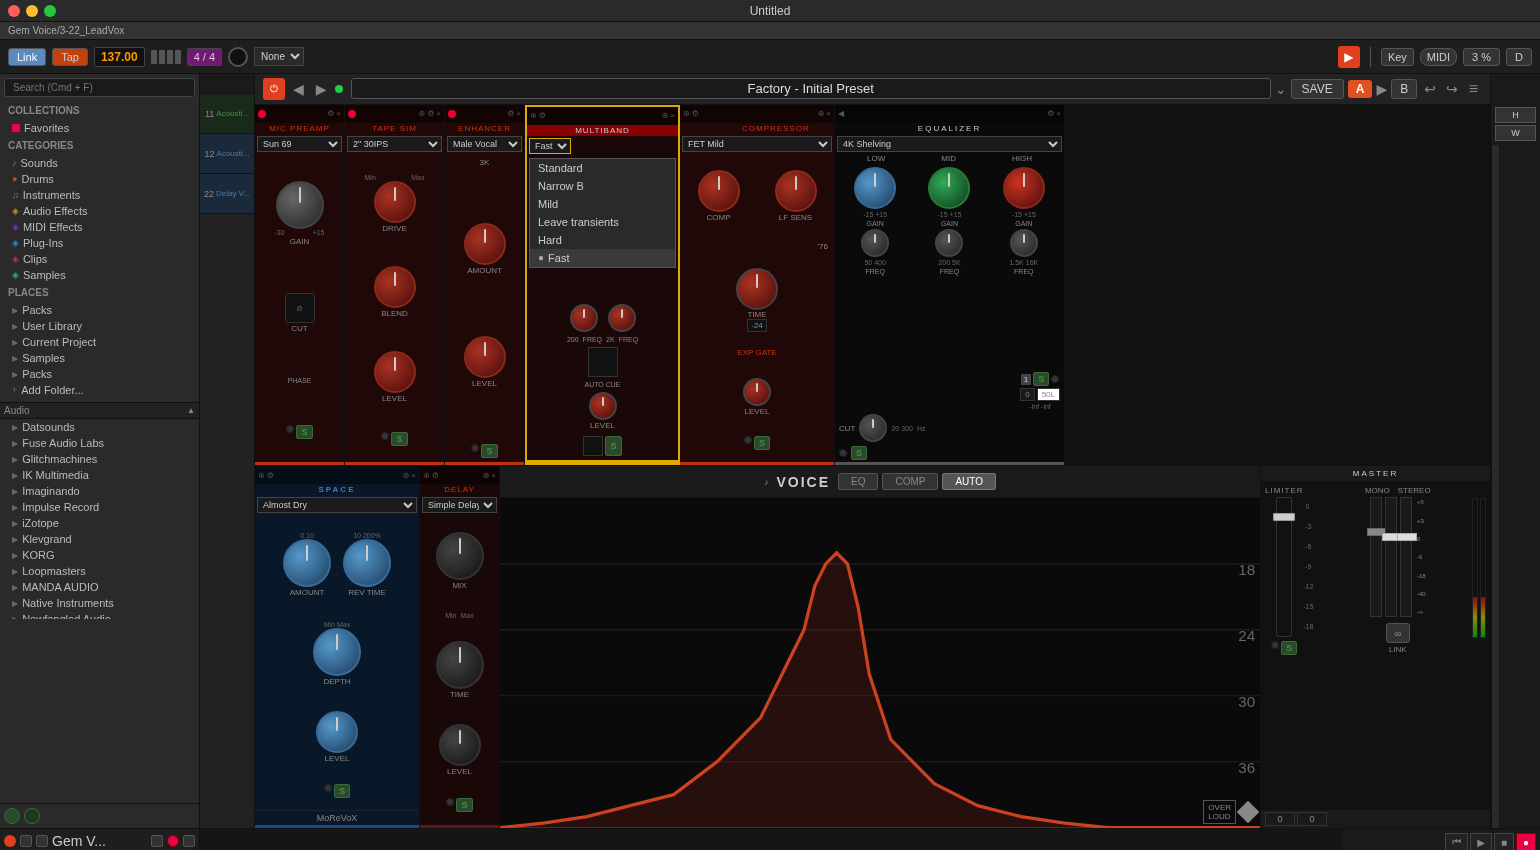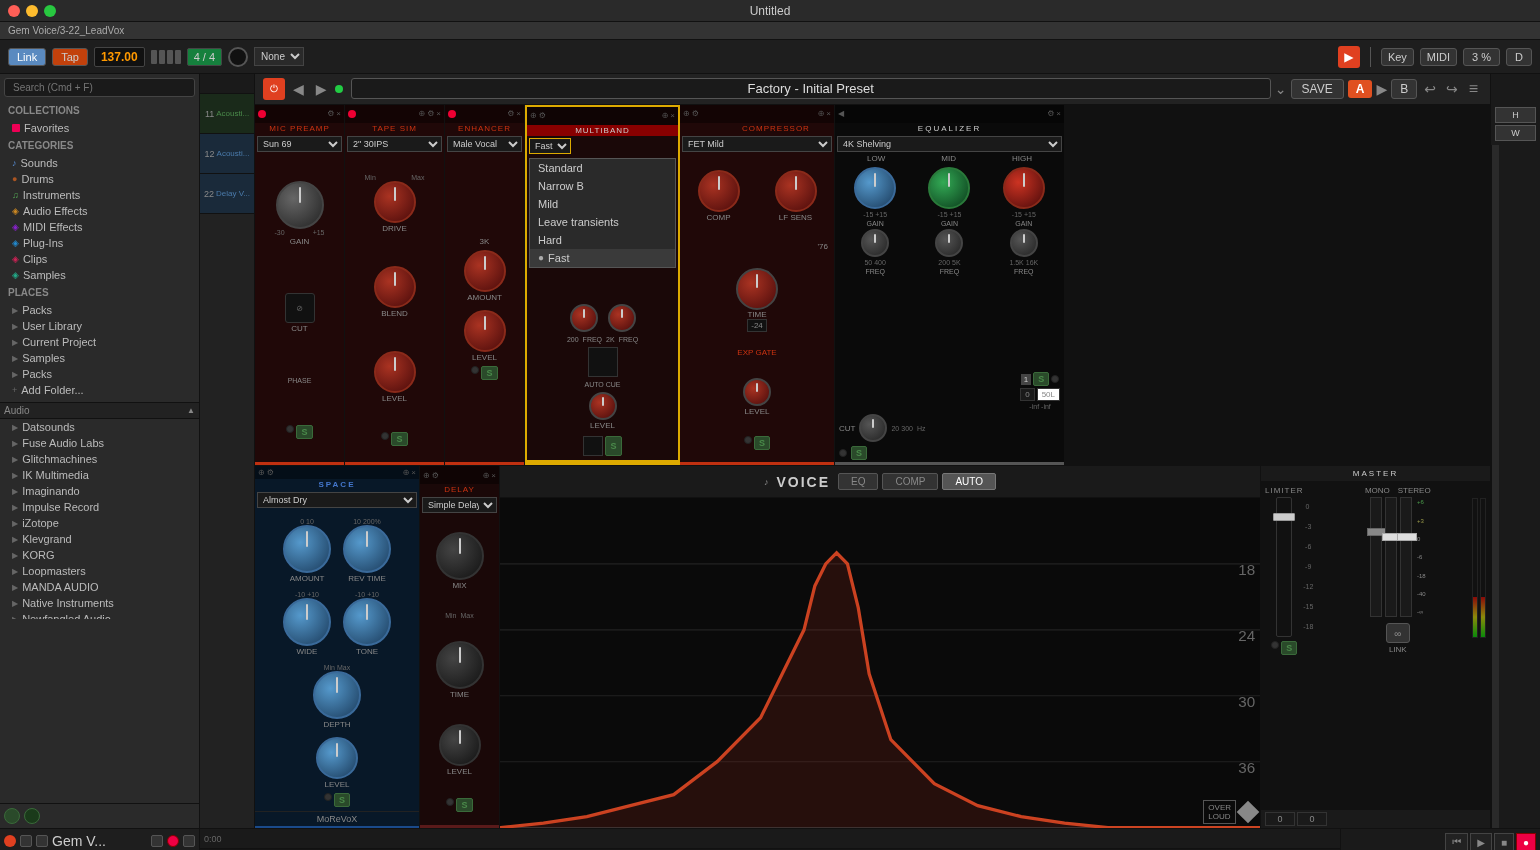--- a/index.html
+++ b/index.html
@@ -13,21 +13,21 @@
     .win-btn.close { background: #ff5f57; }
     .win-btn.min { background: #febc2e; }
     .win-btn.max { background: #28c840; }
 
     
     .top-toolbar { background: #1e1e1e; height: 34px; display: flex; align-items: center; padding: 0 8px; gap: 6px; border-bottom: 1px solid #111; }
     .toolbar-btn { background: #c2410c; border: 1px solid #555; color: #ccc; padding: 2px 8px; border-radius: 3px; font-size: 11px; cursor: pointer; }
     .toolbar-btn.active { background: #5a8ac0; color: white; }
     .bpm-display { background: #111; border: 1px solid #444; color: #f90; padding: 2px 6px; border-radius: 2px; font-size: 12px; font-weight: bold; min-width: 50px; text-align: center; }
     .toolbar-sep { width: 1px; height: 20px; background: #555; margin: 0 4px; }
-    .time-sig { background: #15803d; border: 1px solid #444; color: #ccc; padding: 2px 6px; border-radius: 2px; font-size: 11px; }
+    .time-sig { background: #701a75; border: 1px solid #444; color: #ccc; padding: 2px 6px; border-radius: 2px; font-size: 11px; }
     .toolbar-spacer { flex: 1; }
 
     
     .main-layout { display: flex; height: calc(850px - 22px - 34px - 22px - 22px); }
 
     
     .sidebar { width: 200px; background: #2a2a2a; border-right: 1px solid #111; display: flex; flex-direction: column; flex-shrink: 0; }
     .search-bar { padding: 4px; }
     .search-input { width: 100%; background: #1a1a1a; border: 1px solid #444; color: #ccc; padding: 3px 8px; border-radius: 3px; font-size: 10px; }
     .sidebar-section { padding: 4px 8px 2px; }
@@ -110,21 +110,21 @@
   <div style="width:20px;height:20px;border:2px solid #555;border-radius:50%;background:#111;"></div>
   <select style="background:#2a2a2a;border:1px solid #444;color:#ccc;font-size:10px;padding:2px;">
     <option>None</option>
   </select>
   <div class="toolbar-spacer"></div>
   <div style="background:#e04020;width:22px;height:22px;border-radius:3px;display:flex;align-items:center;justify-content:center;cursor:pointer;">
     <span style="color:white;font-size:12px;">▶</span>
   </div>
   <div class="toolbar-sep"></div>
   <button class="right-panel-btn" style="background:#333;border:1px solid #555;color:#ccc;padding:2px 6px;border-radius:3px;font-size:11px;">Key</button>
-  <button class="right-panel-btn" style="background:#333;border:1px solid #555;color:#ccc;padding:2px 6px;border-radius:3px;font-size:11px;">MIDI</button>
+  <button class="right-panel-btn" style="background:#333;border:1px solid #555;color:#ccc;padding:2px 6px;border-radius:8px;font-size:11px;">MIDI</button>
   <button class="right-panel-btn" style="background:#333;border:1px solid #555;color:#ccc;padding:2px 8px;border-radius:3px;font-size:11px;">3 %</button>
   <button class="right-panel-btn" style="background:#333;border:1px solid #555;color:#ccc;padding:2px 8px;border-radius:3px;font-size:11px;">D</button>
 </div>
 
 <div class="main-layout" style="height: calc(850px - 22px - 18px - 34px - 22px);">
 
   <div class="sidebar">
     <div class="search-bar">
       <input class="search-input" type="text" placeholder="Search (Cmd + F)" style="">
     </div>
@@ -390,21 +390,21 @@
           <div class="led red"></div>
           <div style="display:flex;gap:2px;">
             <span style="font-size:8px;color:#555;cursor:pointer;">⚙</span>
             <span style="font-size:8px;color:#555;cursor:pointer;">×</span>
           </div>
         </div>
         <div style="font-size:8px;color:#cc3311;text-align:center;letter-spacing:1px;padding:1px;">ENHANCER</div>
         <select style="background:#1a1a1a;border:1px solid #444;color:#ccc;font-size:9px;padding:1px;margin:2px;">
           <option>Male Vocal</option>
         </select>
-        <div style="flex:1;display:flex;flex-direction:column;align-items:center;justify-content:center;padding:4px 2px;">
+        <div style="flex:1;display:flex;flex-direction:column;align-items:center;justify-content:space-between;padding:4px 2px;">
           <span style="font-size:8px;color:#888;">3K</span>
           <div class="knob-container">
             <div class="knob medium" style="background:radial-gradient(circle at 35% 35%, #aa3322,#4a0a0a);border-color:#8a2a1a;"></div>
             <span class="knob-label">AMOUNT</span>
           </div>
           <div class="knob-container">
             <div class="knob medium" style="background:radial-gradient(circle at 35% 35%, #aa3322,#4a0a0a);border-color:#8a2a1a;"></div>
             <span class="knob-label">LEVEL</span>
           </div>
           <div style="display:flex;gap:2px;">
@@ -651,40 +651,20 @@
             <div class="knob-container">
               <div style="display:flex;gap:1px;font-size:7px;color:#666;">
                 <span>10</span>
                 <span> </span>
                 <span>200%</span>
               </div>
               <div class="knob large blue-knob"></div>
               <span class="knob-label">REV TIME</span>
             </div>
           </div>
-          <div style="display:flex;gap:8px;justify-content:center;">
-            <div class="knob-container">
-              <div style="display:flex;gap:1px;font-size:7px;color:#666;">
-                <span>-10</span>
-                <span> </span>
-                <span>+10</span>
-              </div>
-              <div class="knob large blue-knob"></div>
-              <span class="knob-label">WIDE</span>
-            </div>
-            <div class="knob-container">
-              <div style="display:flex;gap:1px;font-size:7px;color:#666;">
-                <span>-10</span>
-                <span> </span>
-                <span>+10</span>
-              </div>
-              <div class="knob large blue-knob"></div>
-              <span class="knob-label">TONE</span>
-            </div>
-          </div>
           <div class="knob-container">
             <div style="display:flex;gap:1px;font-size:7px;color:#666;">
               <span>Min</span>
               <span> </span>
               <span>Max</span>
             </div>
             <div class="knob large blue-knob"></div>
             <span class="knob-label">DEPTH</span>
           </div>
           <div style="display:flex;gap:2px;align-items:center;">
@@ -895,23 +875,20 @@
       
       
       
       
       
     </div>
 
   </div>
 
   <div style="flex:1;display:flex;flex-direction:column;background:#1a1a1a;min-width:0;">
-    <div style="height:20px;background:#1a1a1a;border-bottom:1px solid #111;display:flex;align-items:center;padding:0 4px;">
-      <span style="font-size:9px;color:#666;">0:00</span>
-    </div>
     <div style="flex:1;background:#151515;"></div>
   </div>
 
   <div style="width:200px;background:#1a1a1a;border-left:1px solid #111;display:flex;flex-direction:column;align-items:flex-end;padding:4px;flex-shrink:0;">
 
     <div style="display:flex;gap:2px;margin-bottom:4px;">
       <button style="background:#222;border:1px solid #444;color:#888;font-size:10px;padding:2px 6px;cursor:pointer;">⏮</button>
       <button style="background:#222;border:1px solid #444;color:#888;font-size:10px;padding:2px 6px;cursor:pointer;">▶</button>
       <button style="background:#222;border:1px solid #444;color:#888;font-size:10px;padding:2px 6px;cursor:pointer;">■</button>
       <button style="background:#e04;border:1px solid #800;color:white;font-size:10px;padding:2px 6px;cursor:pointer;">●</button>

